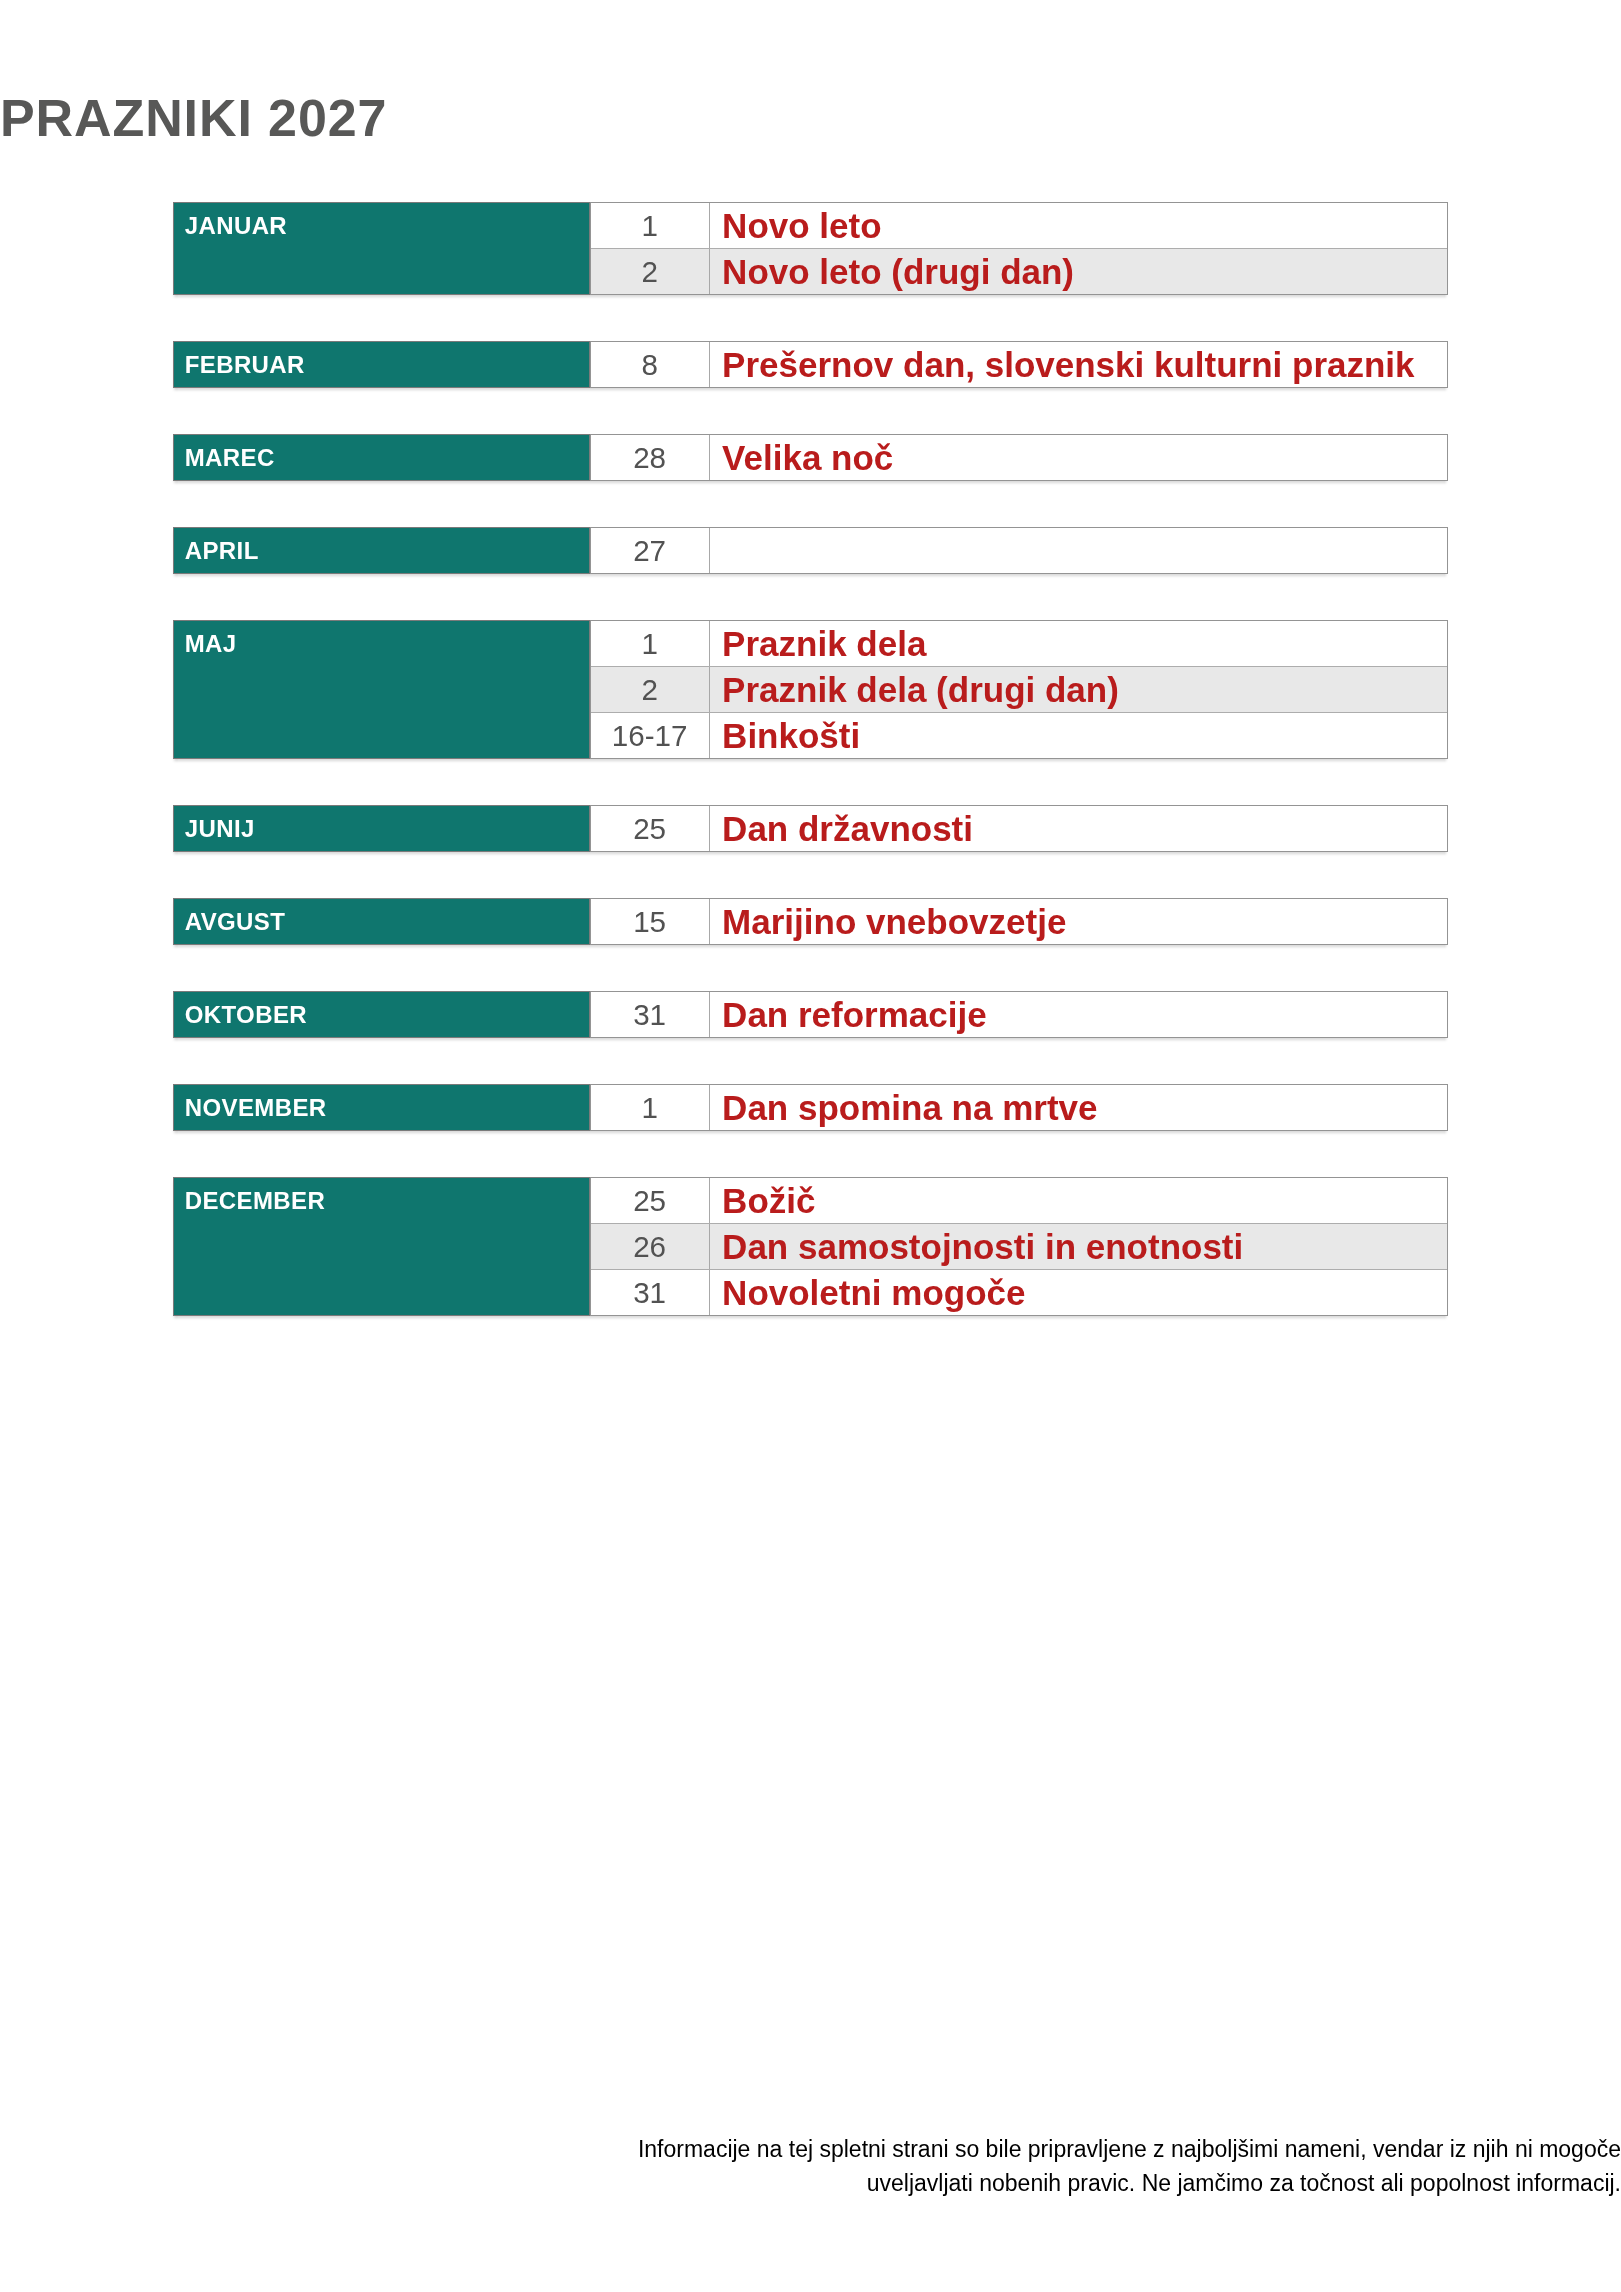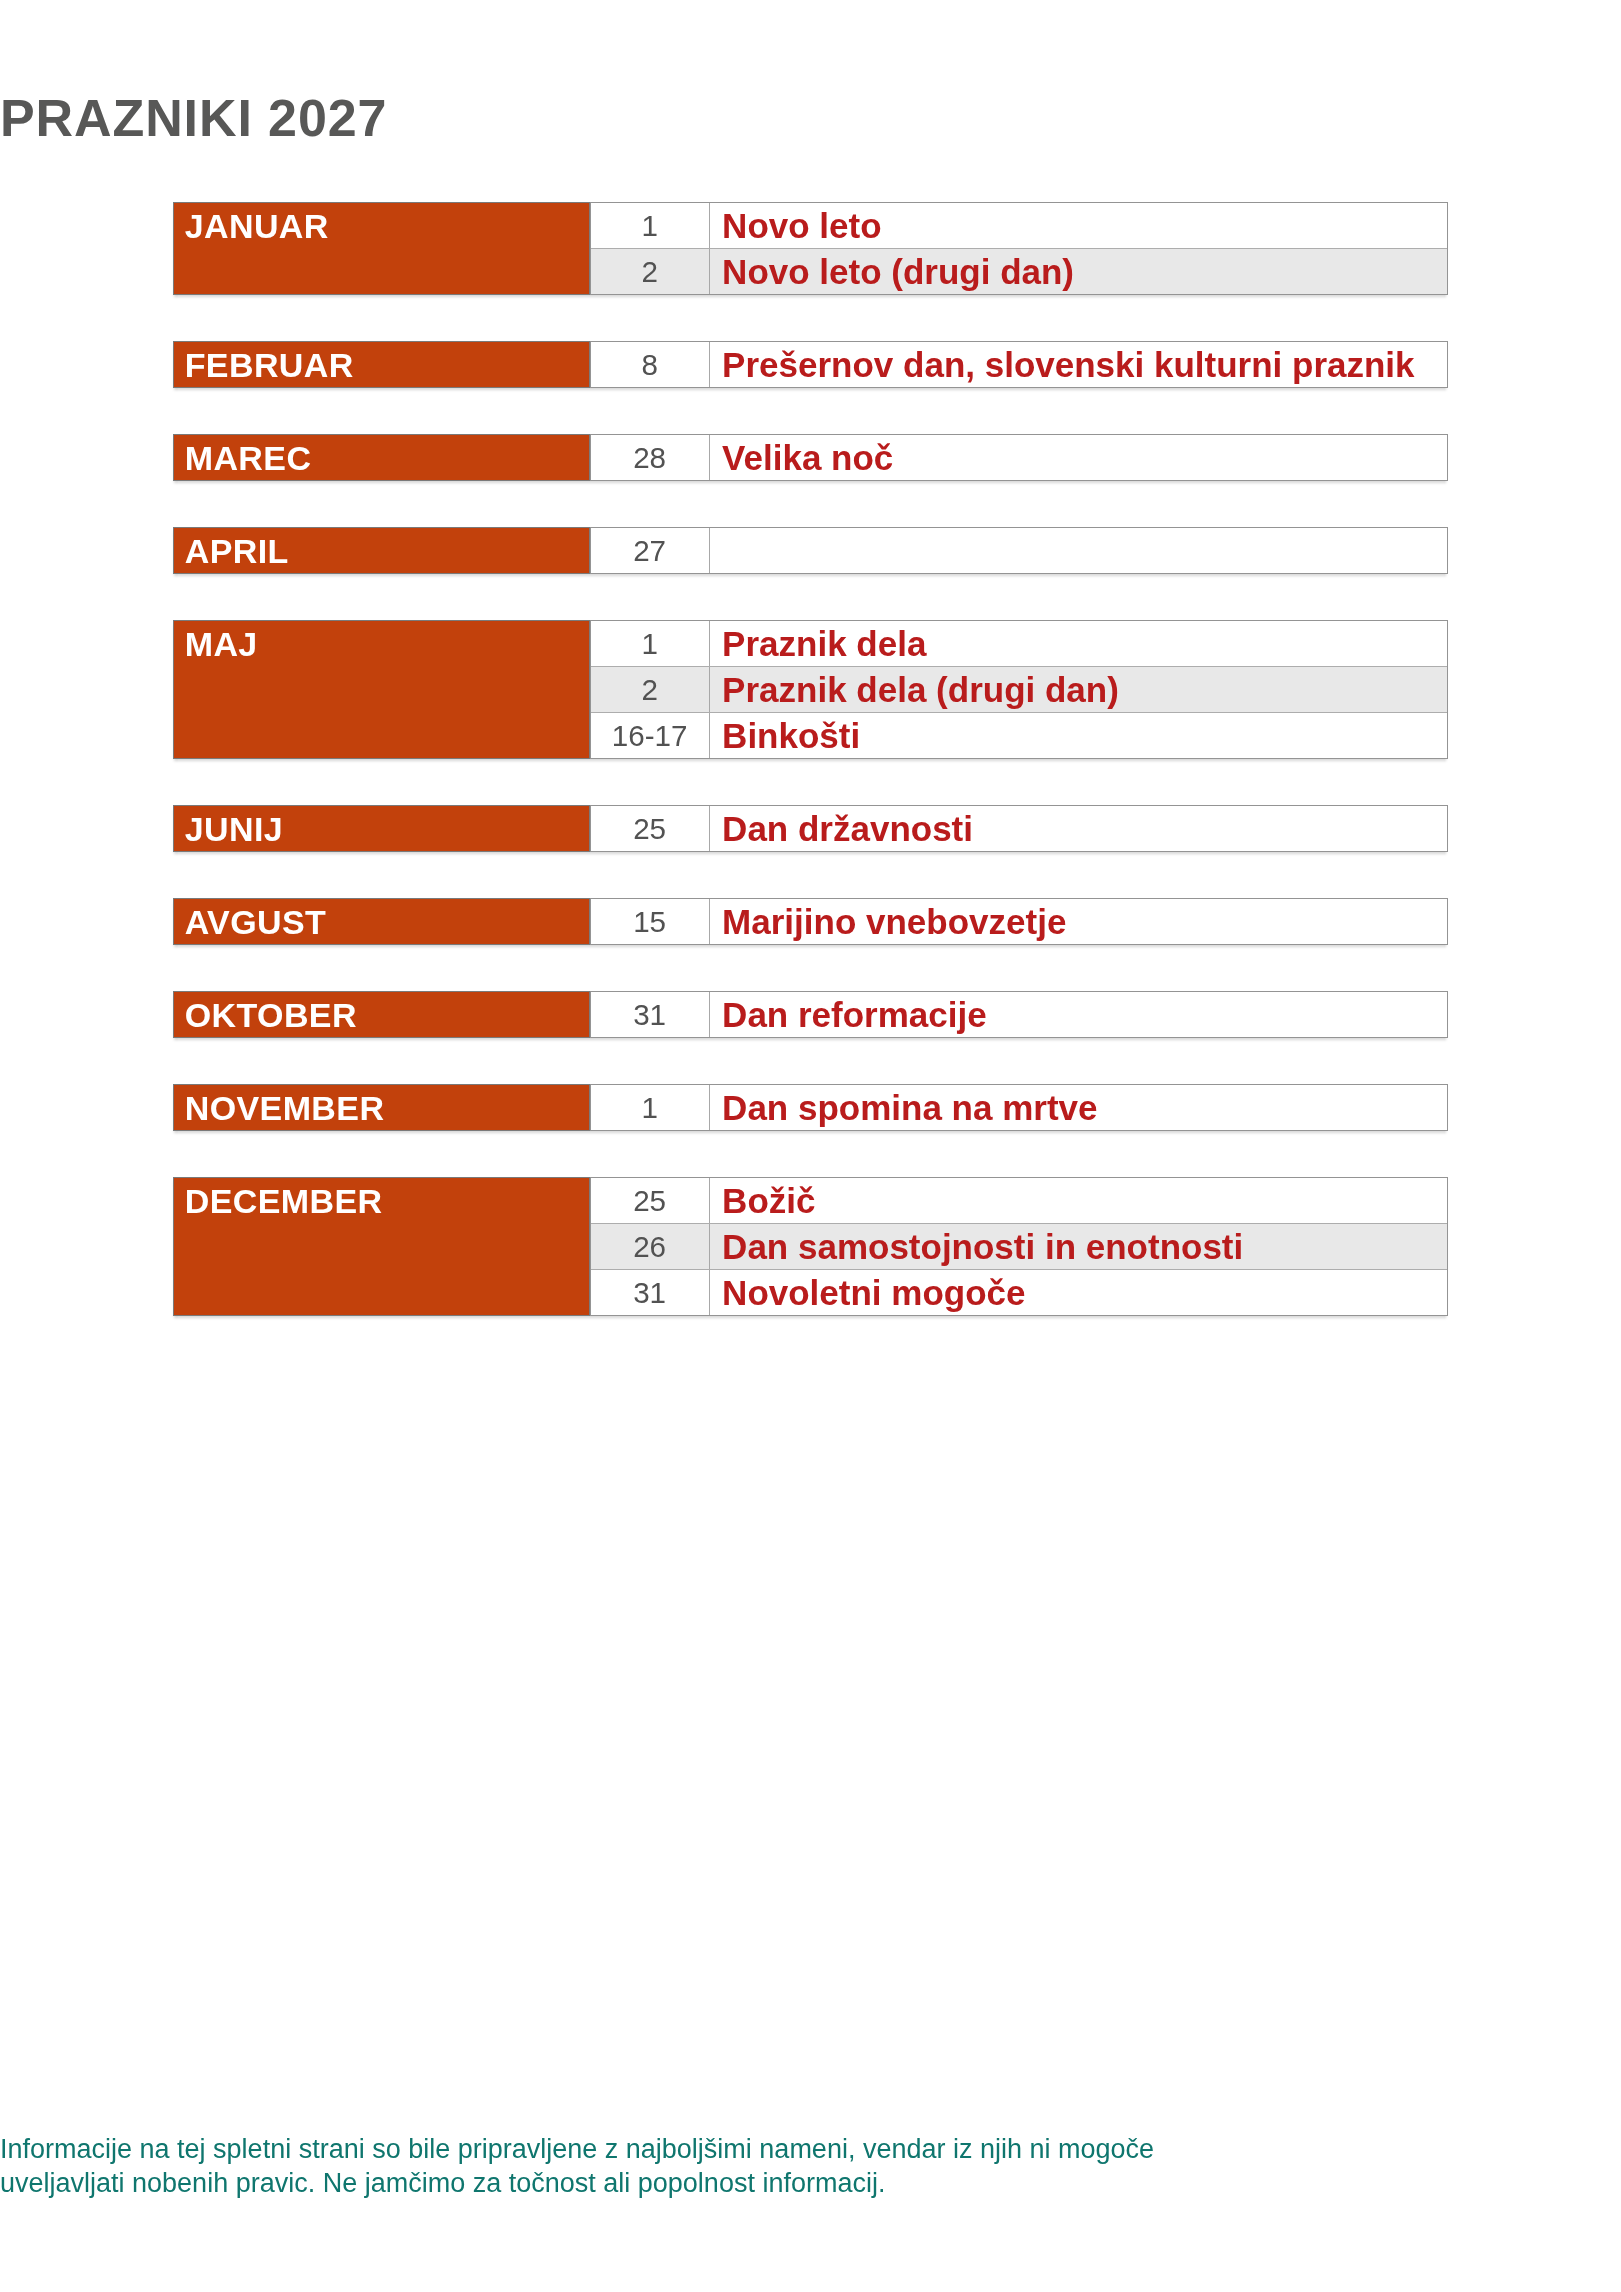--- a/index.html
+++ b/index.html
@@ -37,25 +37,25 @@
   }
   .section {
     display: flex;
     align-items: stretch;
     margin-bottom: 46px;
     box-shadow: 0 3.6px 2.7px -0.9px rgba(0,0,0,0.18);
   }
   .month-cell {
     width: 432px;
     box-sizing: border-box;
-    background: #c2410c;
+    background: #0f766e;
     border: 1.8px solid #7A7A7A;
     color: #ffffff;
     font-weight: bold;
-    font-size: 34px;
+    font-size: 24px;
     line-height: 36px;
     padding: 4.5px 0 0 10.7px;
     letter-spacing: 0.4px;
   }
   .rows {
     width: 891px;
     box-sizing: border-box;
     border: 1.8px solid #949494;
     background: #ffffff;
   }
@@ -90,24 +90,24 @@
     font-size: 35px;
     color: #b91c1c;
     white-space: nowrap;
     font-weight: bold;
   }
   .footer {
     position: absolute;
     top: 2132px;
     left: 0;
     width: 100%;
-    text-align: left;
-    font-size: 27px;
+    text-align: right;
+    font-size: 23px;
     line-height: 34px;
-    color: #0f766e;
+    color: #000000;
   }
 </style>
 </head>
 <body>
 
 <div class="page">
 
   <div class="page-title">PRAZNIKI 2027</div>
 
   <div class="content">

